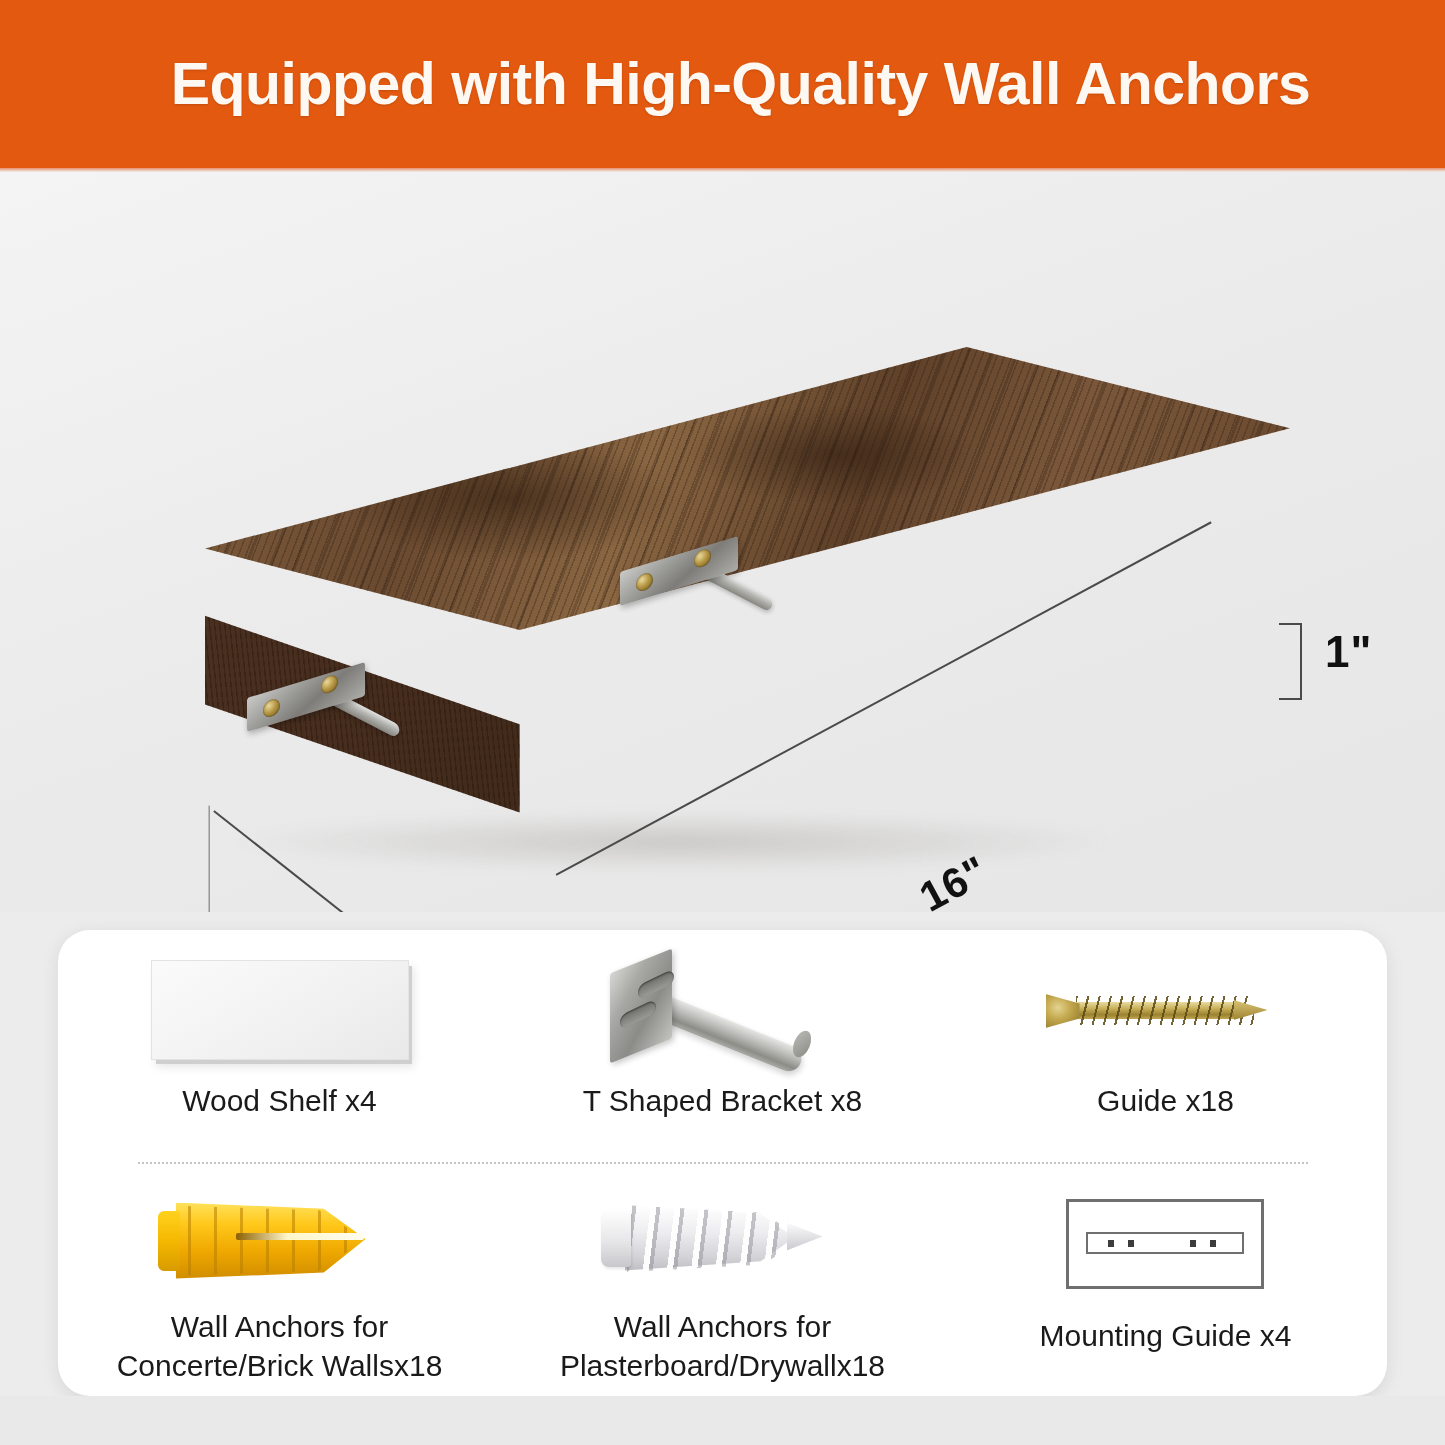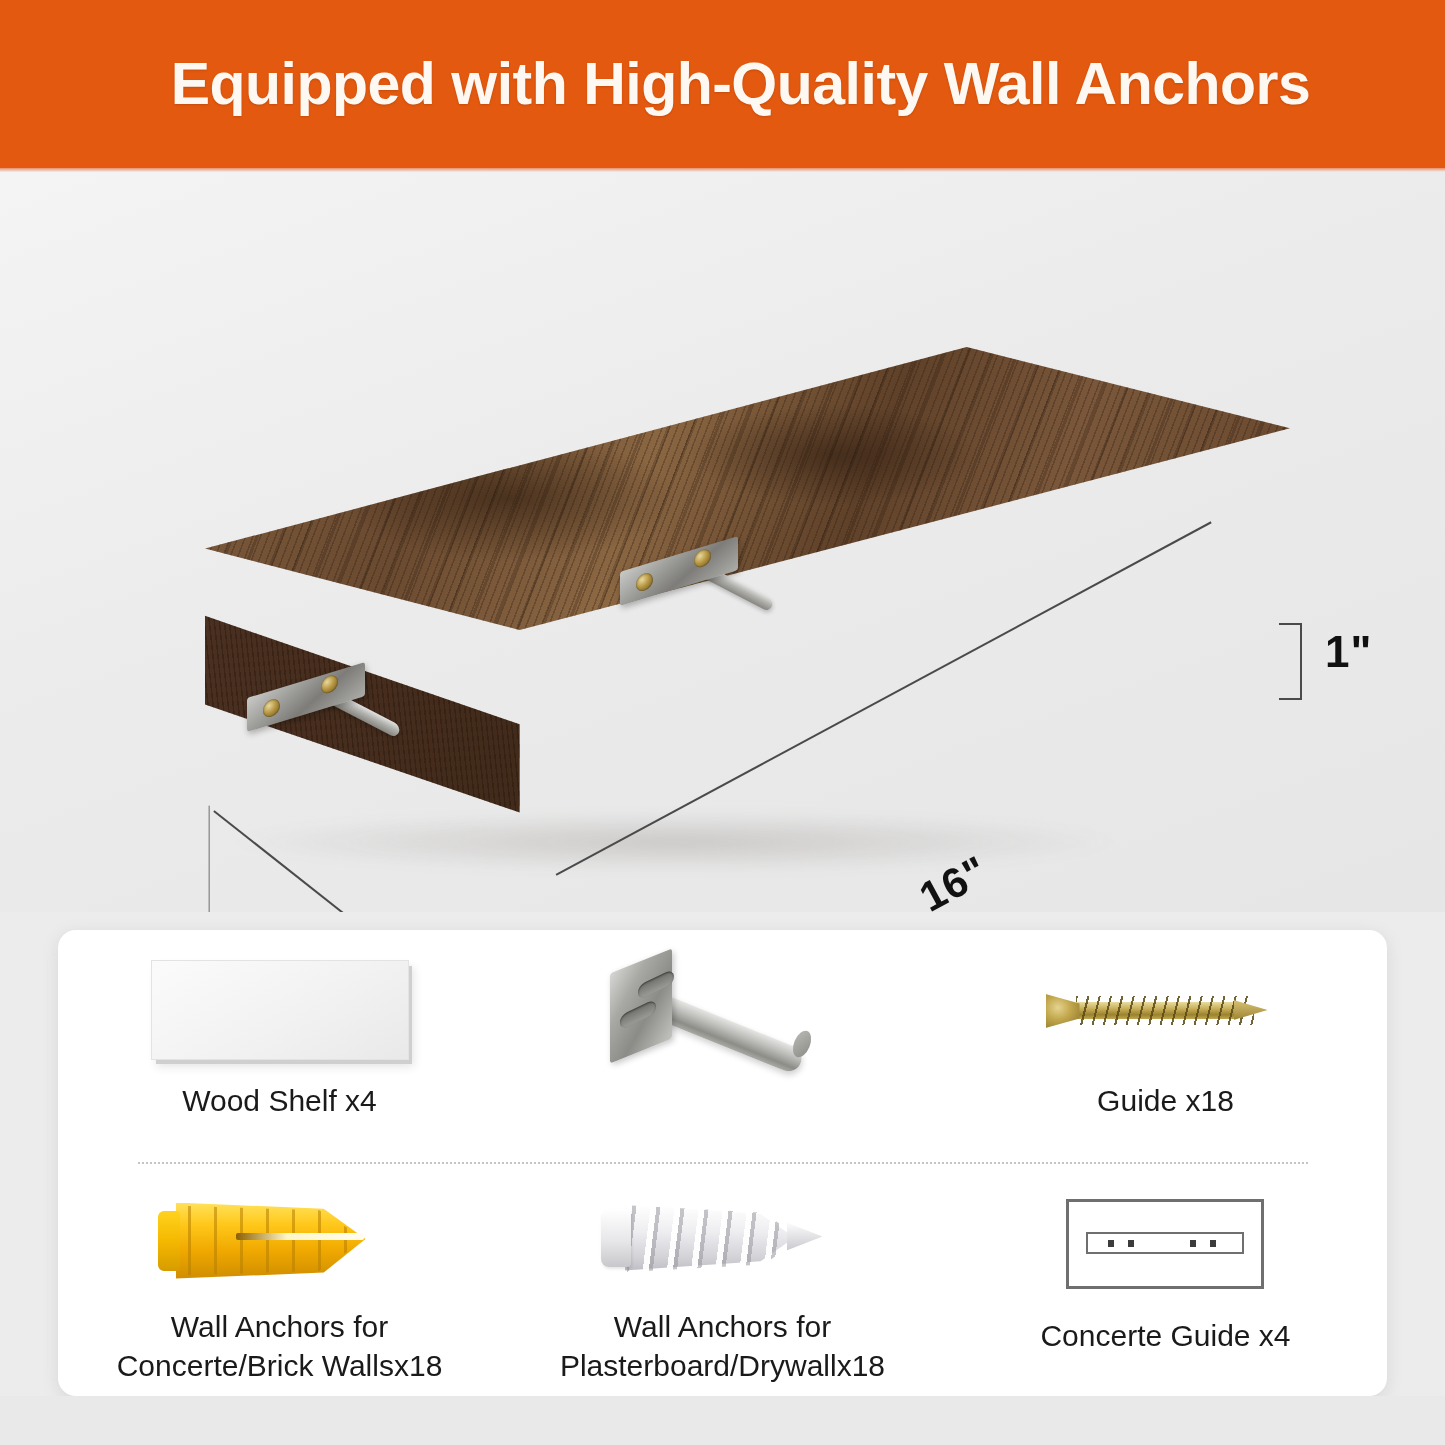--- a/index.html
+++ b/index.html
@@ -178,21 +178,21 @@
   #dim-1-top { left:1279px; top:451px; width:23px; height:1.6px; background:#4a4a4a; position:absolute;}
   #dim-1-bot { left:1279px; top:526px; width:23px; height:1.6px; background:#4a4a4a; position:absolute;}
   #dim-1-label { left:1325px; top:455px; font-size:44px; }
 
   
   .parts-card {
     position:absolute;
     left:58px; top:930px;
     width:1329px; height:466px;
     background:#ffffff;
-    border-radius:18px;
+    border-radius:32px;
     box-shadow:0 4px 16px rgba(120,120,120,.18);
   }
 
   .parts-row {
     position:absolute;
     left:0; width:1329px;
     display:flex;
   }
   #row-top    { top:20px;  height:186px; }
   #row-bottom { top:255px; height:200px; }
@@ -441,20 +441,21 @@
       <div class="part-cell">
         <div class="part-figure">
           <div class="fig-bracket">
             <div class="bk-rod"></div>
             <div class="bk-cap"></div>
             <div class="bk-plate"></div>
             <div class="bk-hole h1"></div>
             <div class="bk-hole h2"></div>
           </div>
         </div>
+        <div class="part-label">T Shaped Bracket x8</div>
       </div>
 
       <div class="part-cell">
         <div class="part-figure">
           <div class="fig-screw">
             <div class="sc-shank"></div>
             <div class="sc-thread"></div>
             <div class="sc-tip"></div>
             <div class="sc-head"></div>
           </div>
@@ -498,20 +499,20 @@
         <div class="part-figure">
           <div class="fig-guide">
             <div class="mg-outer"></div>
             <div class="mg-inner"></div>
             <div class="mg-dot d1"></div>
             <div class="mg-dot d2"></div>
             <div class="mg-dot d3"></div>
             <div class="mg-dot d4"></div>
           </div>
         </div>
-        <div class="part-label">Concerte Guide x4</div>
+        <div class="part-label">Mounting Guide x4</div>
       </div>
 
     </div>
   </div>
 
   <div class="page-bottom"></div>
 </div>
 
 </body></html>

